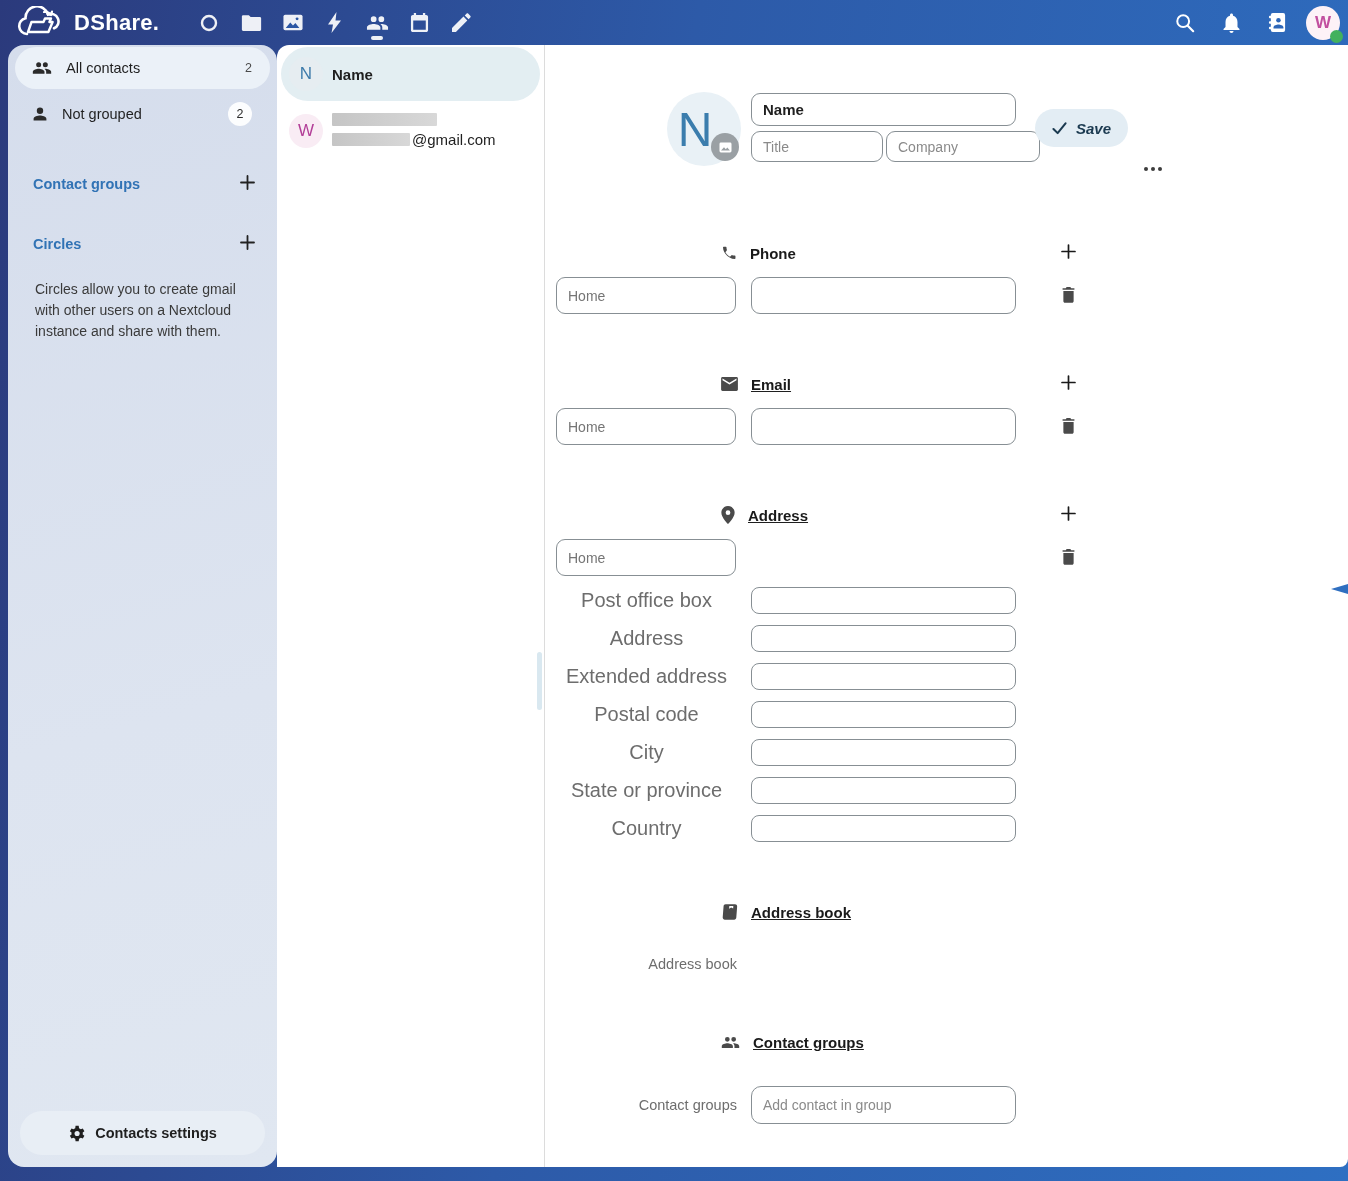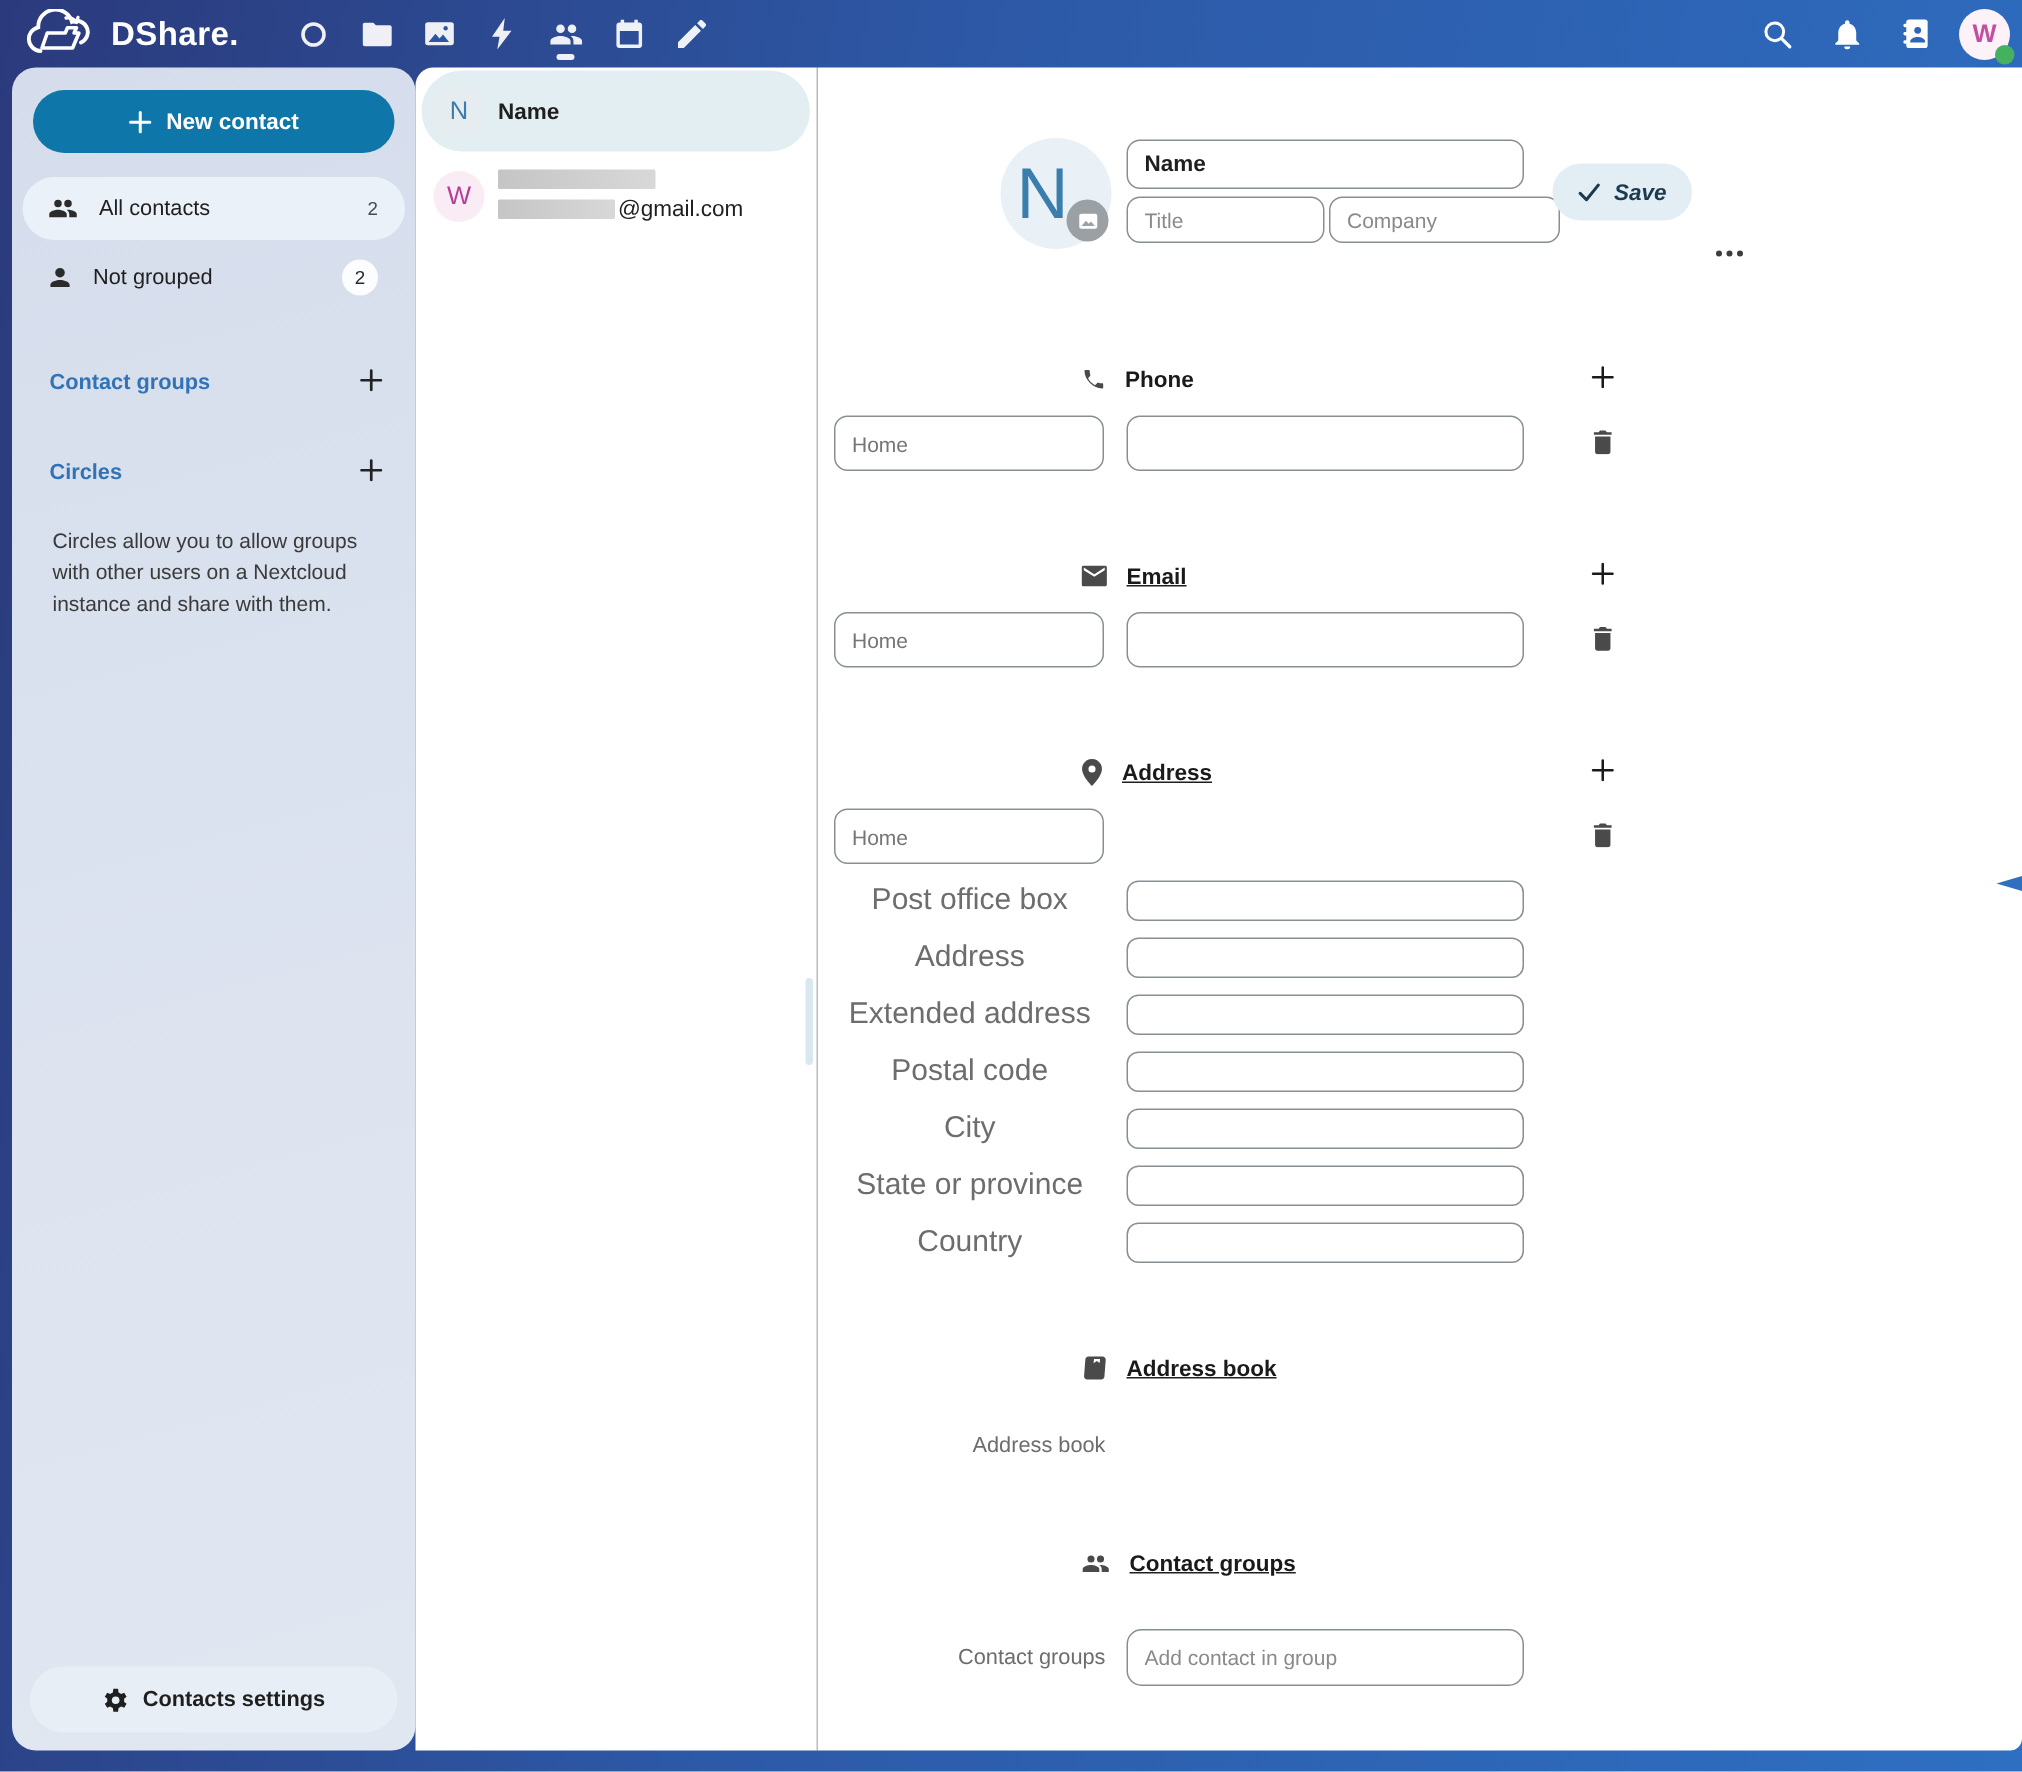--- a/index.html
+++ b/index.html
@@ -168,26 +168,20 @@
     <button class="user-avatar">
       <span>W</span>
       <span class="status-dot"></span>
     </button>
   </div>
 </header>
 
 <div class="app">
 
   <aside class="sidebar">
-    <button class="new-contact-btn">
-      <svg width="15" height="15" viewBox="0 0 15 15">
-          <path d="M7.5 1v13M1 7.5h13" stroke="#fff" stroke-width="2" stroke-linecap="round"></path>
-        </svg>
-      <span>New contact</span>
-    </button>
 
     <div class="side-item selected">
       <svg width="20" height="14" viewBox="0 0 24 16">
           <path d="M16 7a3 3 0 1 0 0-6 3 3 0 0 0 0 6zm-8 0a3 3 0 1 0 0-6 3 3 0 0 0 0 6zm0 2c-2.3 0-7 1.2-7 3.5V15h14v-2.5C15 10.2 10.3 9 8 9zm8 0c-.3 0-.6 0-1 .1 1.2.8 2 2 2 3.4V15h6v-2.5C23 10.2 18.3 9 16 9z" fill="#2b2b2b"></path>
         </svg>
       <span>All contacts</span>
       <span class="count">2</span>
     </div>
 
     <div class="side-item">
@@ -209,21 +203,21 @@
 
     <div class="side-caption">
       <span class="cap-label">Circles</span>
       <button class="cap-plus">
         <svg width="15" height="15" viewBox="0 0 15 15">
             <path d="M7.5 1v13M1 7.5h13" stroke="#222" stroke-width="1.8" stroke-linecap="round"></path>
           </svg>
       </button>
     </div>
 
-    <p class="circles-desc">Circles allow you to allow groups with other users on a Nextcloud instance and share with them.</p>
+    <p class="circles-desc">Circles allow you to create gmail with other users on a Nextcloud instance and share with them.</p>
 
     <div class="sidebar-spacer"></div>
 
     <button class="settings-btn">
       <svg width="17" height="17" viewBox="0 0 20 20">
         <g fill="#1f1f1f">
             <path d="M17.4 10c0-.4 0-.8-.1-1.2l2-1.5-1.9-3.2-2.3 1a7.3 7.3 0 0 0-2.1-1.2L12.6 1H8.9L8.5 3.9c-.8.3-1.5.7-2.1 1.2l-2.3-1-1.9 3.2 2 1.5c-.1.4-.1.8-.1 1.2s0 .8.1 1.2l-2 1.5 1.9 3.2 2.3-1c.6.5 1.3.9 2.1 1.2l.4 2.9h3.7l.4-2.9c.8-.3 1.5-.7 2.1-1.2l2.3 1 1.9-3.2-2-1.5c.1-.4.1-.8.1-1.2z"></path>
             <circle cx="10.7" cy="10" r="3" fill="#e8eef5"></circle>
           </g>
       </svg>

